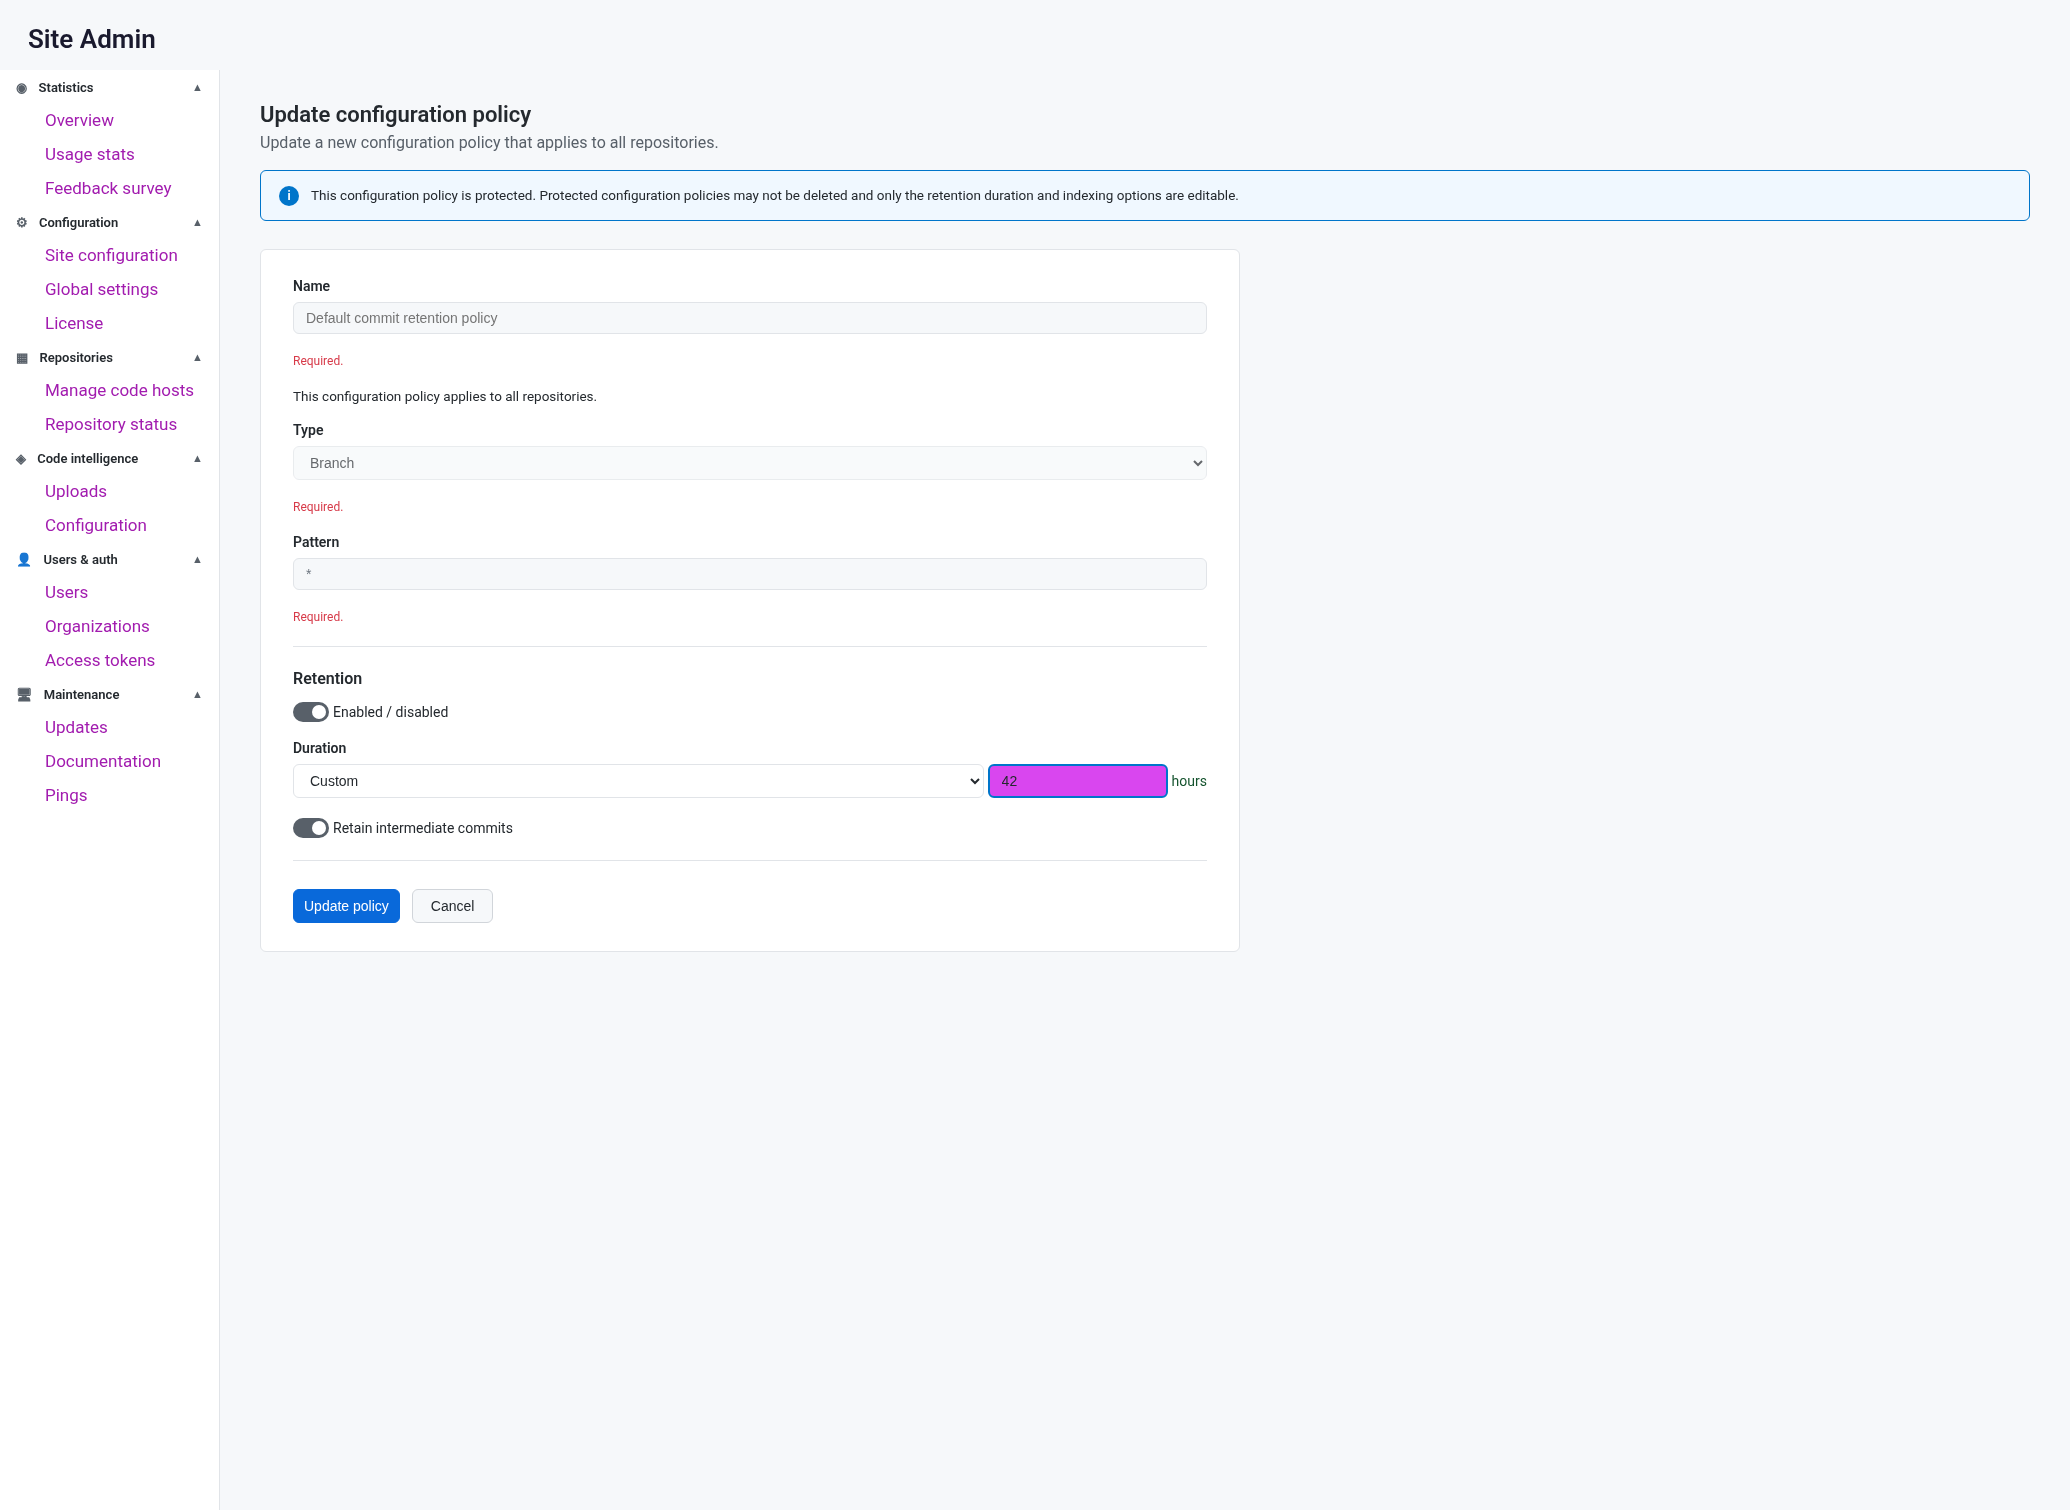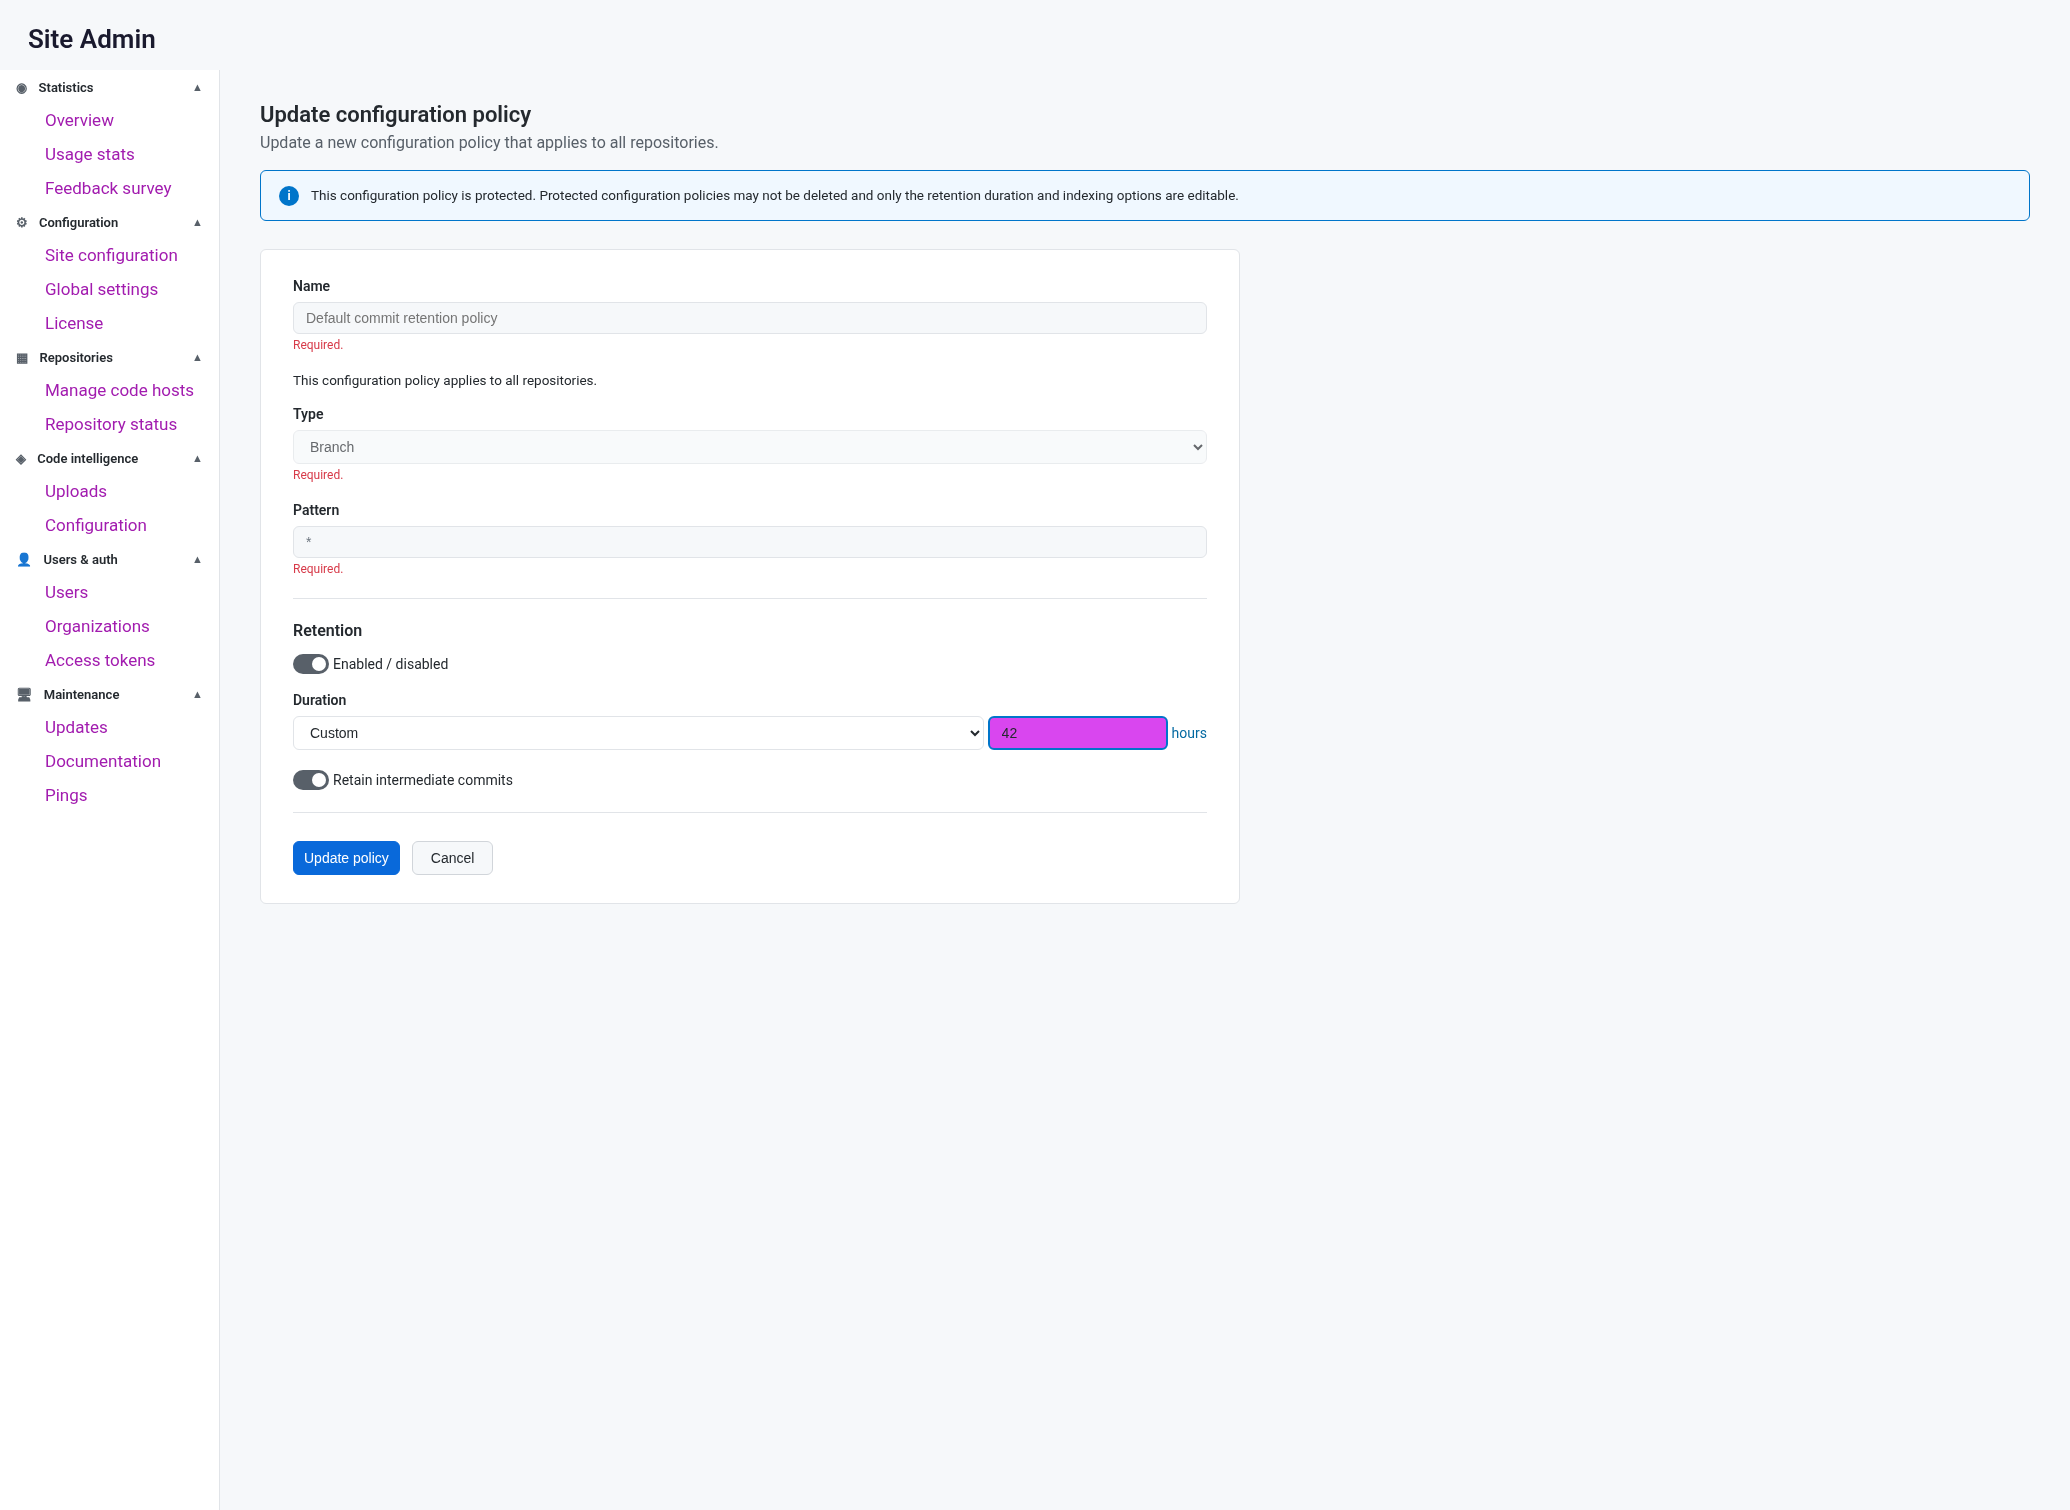--- a/index.html
+++ b/index.html
@@ -16,36 +16,36 @@
     .form-card { background: #fff; border: 1px solid #e1e4e8; border-radius: 6px; padding: 28px 32px; max-width: 980px; }
     .page-heading { font-size: 22px; font-weight: 600; margin-bottom: 6px; color: #24292e; }
     .page-subheading { font-size: 16px; color: #586069; margin-bottom: 18px; }
     .info-box { border: 1px solid #0075ca; border-radius: 6px; background: #f0f8ff; padding: 14px 18px; display: flex; align-items: flex-start; gap: 12px; margin-bottom: 28px; }
     .info-icon { width: 20px; height: 20px; border-radius: 50%; background: #0075ca; color: #fff; display: flex; align-items: center; justify-content: center; font-size: 12px; font-weight: 700; flex-shrink: 0; margin-top: 1px; }
     .info-box-text { font-size: 13.5px; color: #24292e; line-height: 1.5; }
     .form-group { margin-bottom: 20px; }
     .form-label { font-size: 14px; font-weight: 600; color: #24292e; margin-bottom: 8px; display: block; }
     .form-input { width: 100%; padding: 7px 12px; border: 1px solid #e1e4e8; border-radius: 6px; font-size: 14px; color: #24292e; background: #f6f8fa; }
     .form-input:disabled { background: #f6f8fa; color: #6a737d; }
-    .required-text { font-size: 12px; color: #d73a49; margin-top: 4px; }
+    .required-text { font-size: 12px; color: #d73a49; margin-top: 20px; }
     .applies-text { font-size: 13.5px; color: #24292e; margin-bottom: 18px; }
     .form-select { width: 100%; padding: 7px 12px; border: 1px solid #e1e4e8; border-radius: 6px; font-size: 14px; color: #24292e; background: #f6f8fa; appearance: auto; }
     .section-heading { font-size: 16px; font-weight: 600; color: #24292e; margin-bottom: 14px; }
     .toggle-row { display: flex; align-items: center; gap: 4px; margin-bottom: 18px; }
     .toggle { position: relative; width: 36px; height: 20px; }
     .toggle input { opacity: 0; width: 0; height: 0; }
     .toggle-slider { position: absolute; cursor: pointer; top: 0; left: 0; right: 0; bottom: 0; background: #d1d5da; border-radius: 20px; transition: 0.2s; }
     .toggle-slider:before { position: absolute; content: ""; height: 14px; width: 14px; left: 3px; bottom: 3px; background: white; border-radius: 50%; transition: 0.2s; }
     input:checked + .toggle-slider { background: #586069; }
     input:checked + .toggle-slider:before { transform: translateX(16px); }
     .toggle-label { font-size: 14px; color: #24292e; }
     .duration-row { display: flex; align-items: center; gap: 4px; margin-bottom: 18px; }
     .duration-select { flex: 1; padding: 7px 12px; border: 1px solid #e1e4e8; border-radius: 6px; font-size: 14px; color: #24292e; background: #fff; }
     .duration-number { width: 180px; padding: 7px 12px; border: 2px solid #0075ca; border-radius: 6px; font-size: 14px; color: #24292e; background: #d946ef; }
-    .duration-unit { font-size: 14px; color: #0369a1; }
+    .duration-unit { font-size: 14px; color: #14532d; }
     .form-actions { display: flex; gap: 12px; margin-top: 28px; }
     .btn-primary { background: #0969da; color: #fff; border: 1px solid #0969da; border-radius: 6px; padding: 8px 10px; font-size: 14px; font-weight: 500; cursor: pointer; }
     .btn-secondary { background: #f6f8fa; color: #24292e; border: 1px solid #d1d5da; border-radius: 6px; padding: 8px 18px; font-size: 14px; font-weight: 500; cursor: pointer; }
     .divider { border: none; border-top: 1px solid #e1e4e8; margin: 22px 0; }
   </style>
 </head>
 <body>
 
 <div class="app-container">
   <div class="page-title">Site Admin</div>

